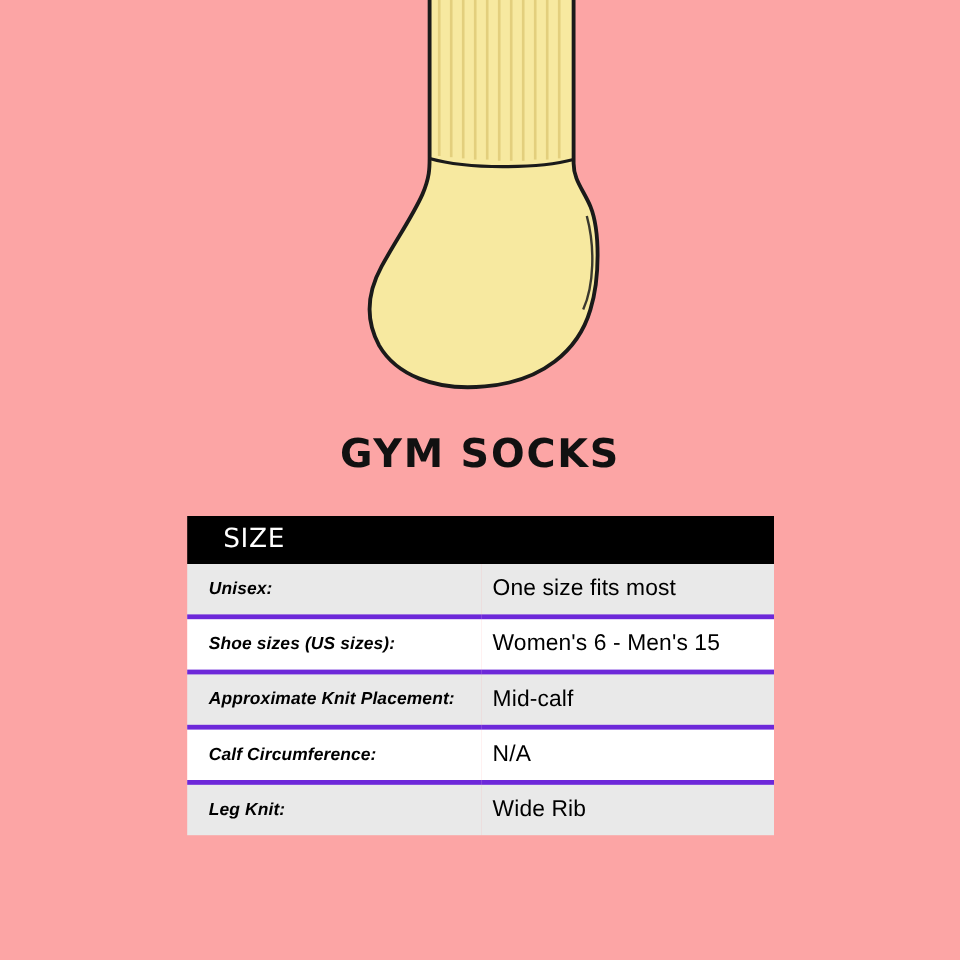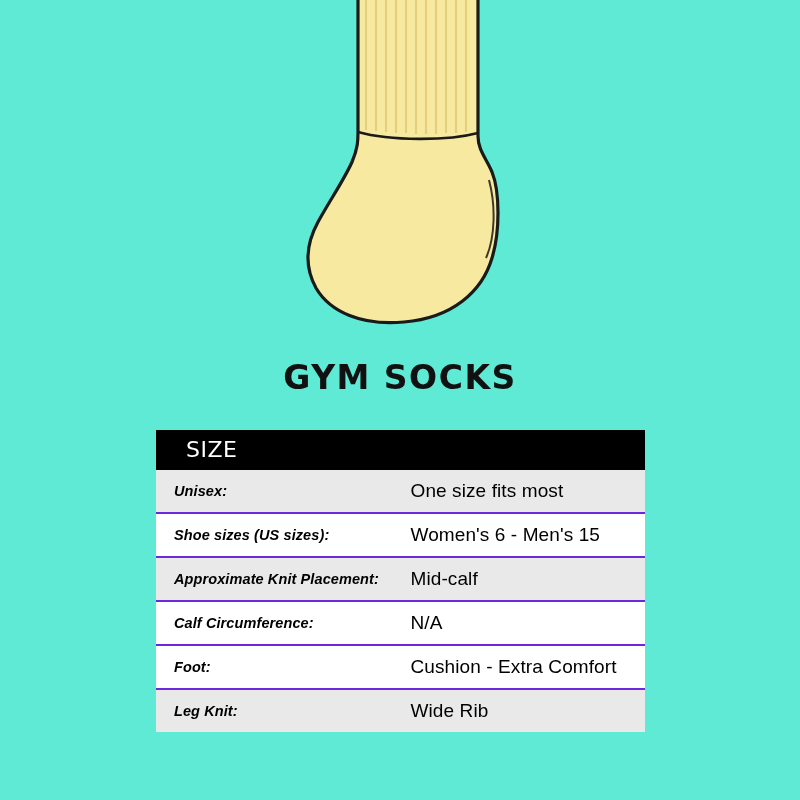--- a/index.html
+++ b/index.html
@@ -11,21 +11,21 @@
     width: 800px;
     height: 800px;
     overflow: hidden;
     font-family: "Liberation Sans", sans-serif;
     color: #000000;
   }
   .page {
     position: relative;
     width: 800px;
     height: 800px;
-    background: #5eead4;
+    background: #fca5a5;
   }
 
   
   .illustration {
     position: absolute;
     top: 0;
     left: 0;
     width: 800px;
     height: 350px;
   }
@@ -61,21 +61,21 @@
     letter-spacing: 0.5px;
     padding: 7px 0 8px 30px;
     border: none;
     text-transform: uppercase;
   }
   .spec-table tr.data-row td {
     font-size: 14.5px;
     padding: 0;
     height: 42px;
     vertical-align: middle;
-    border-bottom: 2px solid #6d28d9;
+    border-bottom: 4px solid #6d28d9;
   }
   .spec-table tr.data-row td.label {
     width: 258px;
     font-style: italic;
     font-weight: bold;
     padding-left: 18px;
     letter-spacing: 0.1px;
   }
   .spec-table tr.data-row td.value {
     padding-left: 10px;
@@ -151,24 +151,20 @@
       </tr>
       <tr class="data-row shade">
         <td class="label">Approximate Knit Placement:</td>
         <td class="value">Mid-calf</td>
       </tr>
       <tr class="data-row plain">
         <td class="label">Calf Circumference:</td>
         <td class="value">N/A</td>
       </tr>
 
-      <tr class="data-row plain">
-        <td class="label">Foot:</td>
-        <td class="value">Cushion - Extra Comfort</td>
-      </tr>
       <tr class="data-row shade last">
         <td class="label">Leg Knit:</td>
         <td class="value">Wide Rib</td>
       </tr>
     </tbody>
   </table>
 
 </div>
 
 </body></html>

